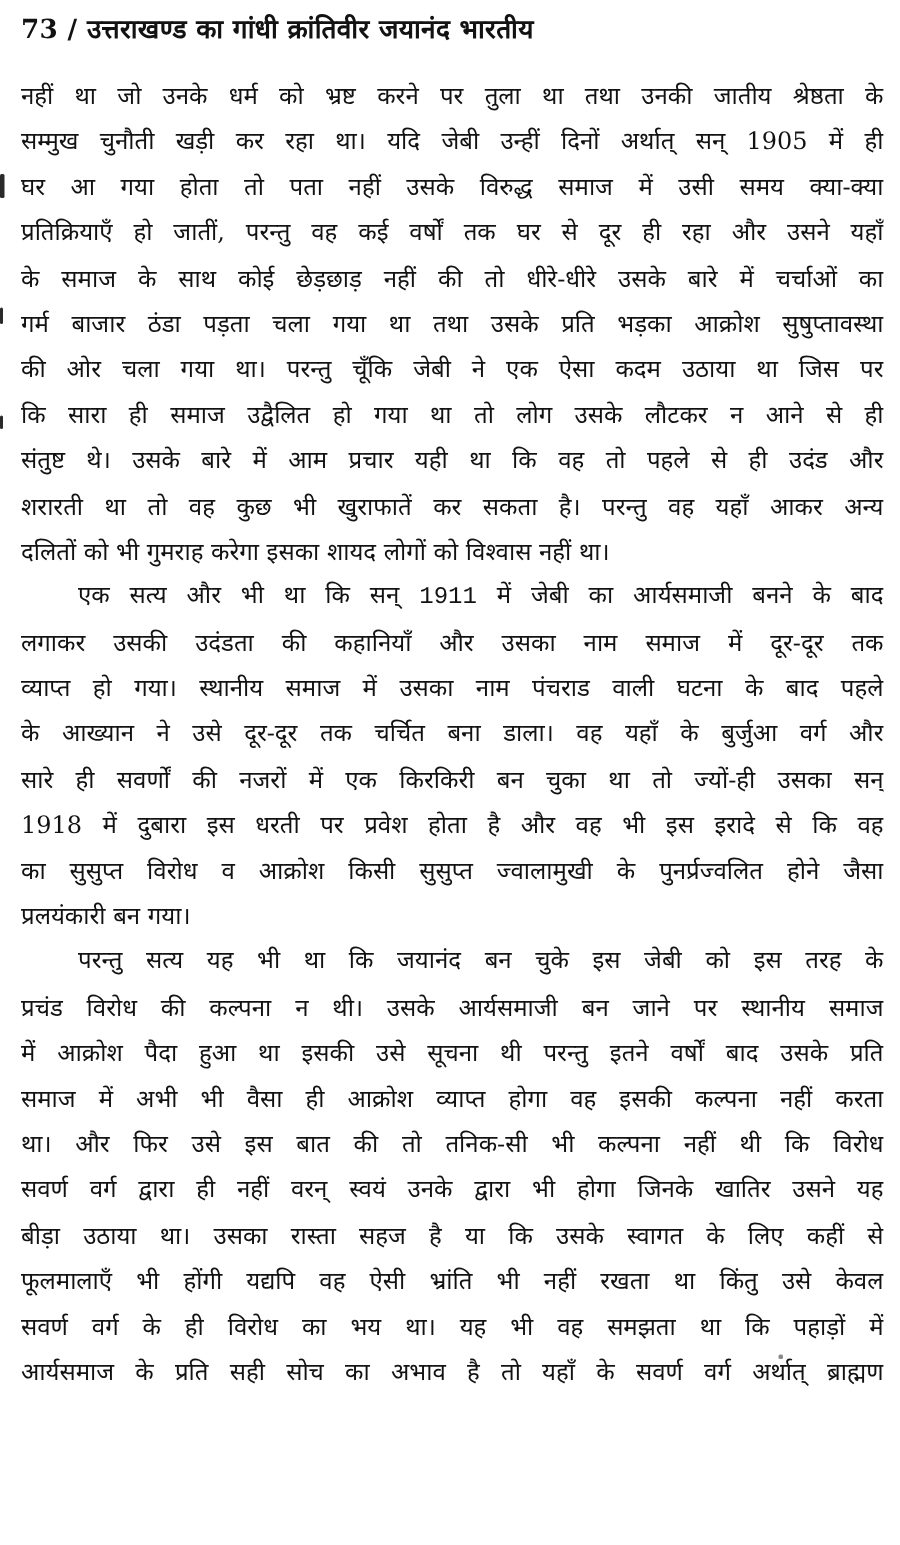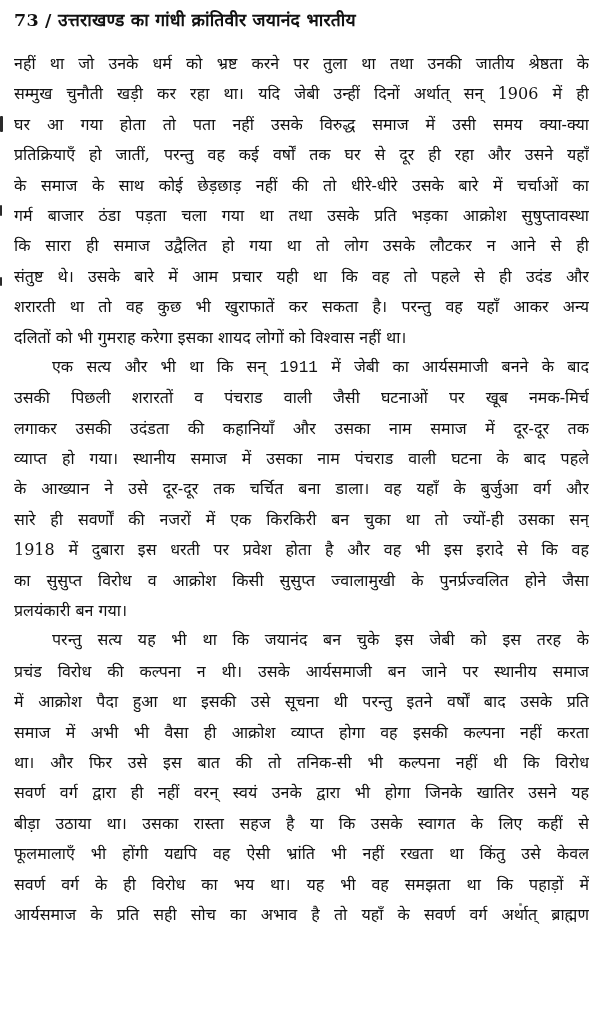--- a/index.html
+++ b/index.html
@@ -65,31 +65,31 @@
   .artifact-4 { left: 519px; top: 903px; width: 3px; height: 3px; background:#8a8a8a; }
 </style>
 </head>
 <body>
 
 <div class="page">
   <div class="running-header">73 / उत्तराखण्ड का गांधी क्रांतिवीर जयानंद भारतीय</div>
 
   <div class="page-body" id="page-body">
       <div class="text-line">नहीं था जो उनके धर्म को भ्रष्ट करने पर तुला था तथा उनकी जातीय श्रेष्ठता के</div>
-      <div class="text-line">सम्मुख चुनौती खड़ी कर रहा था। यदि जेबी उन्हीं दिनों अर्थात् सन् 1906 में ही</div>
+      <div class="text-line">सम्मुख चुनौती खड़ी कर रहा था। यदि जेबी उन्हीं दिनों अर्थात् सन् 1905 में ही</div>
       <div class="text-line">घर आ गया होता तो पता नहीं उसके विरुद्ध समाज में उसी समय क्या-क्या</div>
       <div class="text-line">प्रतिक्रियाएँ हो जातीं, परन्तु वह कई वर्षों तक घर से दूर ही रहा और उसने यहाँ</div>
       <div class="text-line">के समाज के साथ कोई छेड़छाड़ नहीं की तो धीरे-धीरे उसके बारे में चर्चाओं का</div>
       <div class="text-line">गर्म बाजार ठंडा पड़ता चला गया था तथा उसके प्रति भड़का आक्रोश सुषुप्तावस्था</div>
+      <div class="text-line">की ओर चला गया था। परन्तु चूँकि जेबी ने एक ऐसा कदम उठाया था जिस पर</div>
       <div class="text-line">कि सारा ही समाज उद्वैलित हो गया था तो लोग उसके लौटकर न आने से ही</div>
       <div class="text-line">संतुष्ट थे। उसके बारे में आम प्रचार यही था कि वह तो पहले से ही उदंड और</div>
       <div class="text-line">शरारती था तो वह कुछ भी खुराफातें कर सकता है। परन्तु वह यहाँ आकर अन्य</div>
       <div class="text-line para-end">दलितों को भी गुमराह करेगा इसका शायद लोगों को विश्वास नहीं था।</div>
       <div class="text-line indent">एक सत्य और भी था कि सन् 1911 में जेबी का आर्यसमाजी बनने के बाद</div>
-      <div class="text-line">उसकी पिछली शरारतों व पंचराड वाली जैसी घटनाओं पर खूब नमक-मिर्च</div>
       <div class="text-line">लगाकर उसकी उदंडता की कहानियाँ और उसका नाम समाज में दूर-दूर तक</div>
       <div class="text-line">व्याप्त हो गया। स्थानीय समाज में उसका नाम पंचराड वाली घटना के बाद पहले</div>
       <div class="text-line">के आख्यान ने उसे दूर-दूर तक चर्चित बना डाला। वह यहाँ के बुर्जुआ वर्ग और</div>
       <div class="text-line">सारे ही सवर्णों की नजरों में एक किरकिरी बन चुका था तो ज्यों-ही उसका सन्</div>
       <div class="text-line">1918 में दुबारा इस धरती पर प्रवेश होता है और वह भी इस इरादे से कि वह</div>
       <div class="text-line">का सुसुप्त विरोध व आक्रोश किसी सुसुप्त ज्वालामुखी के पुनर्प्रज्वलित होने जैसा</div>
       <div class="text-line para-end">प्रलयंकारी बन गया।</div>
       <div class="text-line indent">परन्तु सत्य यह भी था कि जयानंद बन चुके इस जेबी को इस तरह के</div>
       <div class="text-line">प्रचंड विरोध की कल्पना न थी। उसके आर्यसमाजी बन जाने पर स्थानीय समाज</div>
       <div class="text-line">में आक्रोश पैदा हुआ था इसकी उसे सूचना थी परन्तु इतने वर्षों बाद उसके प्रति</div>

